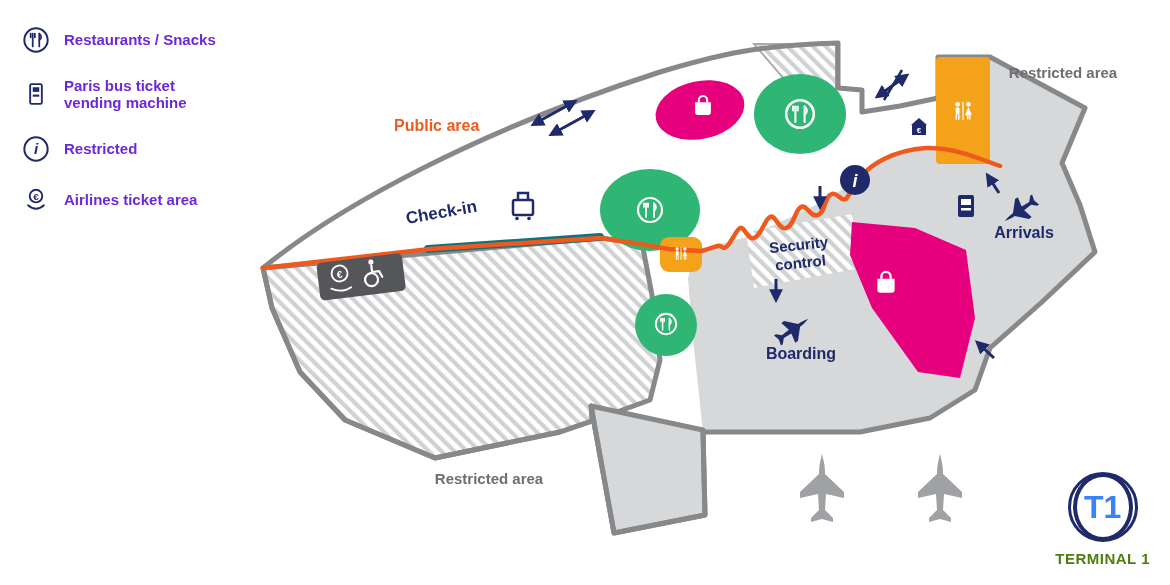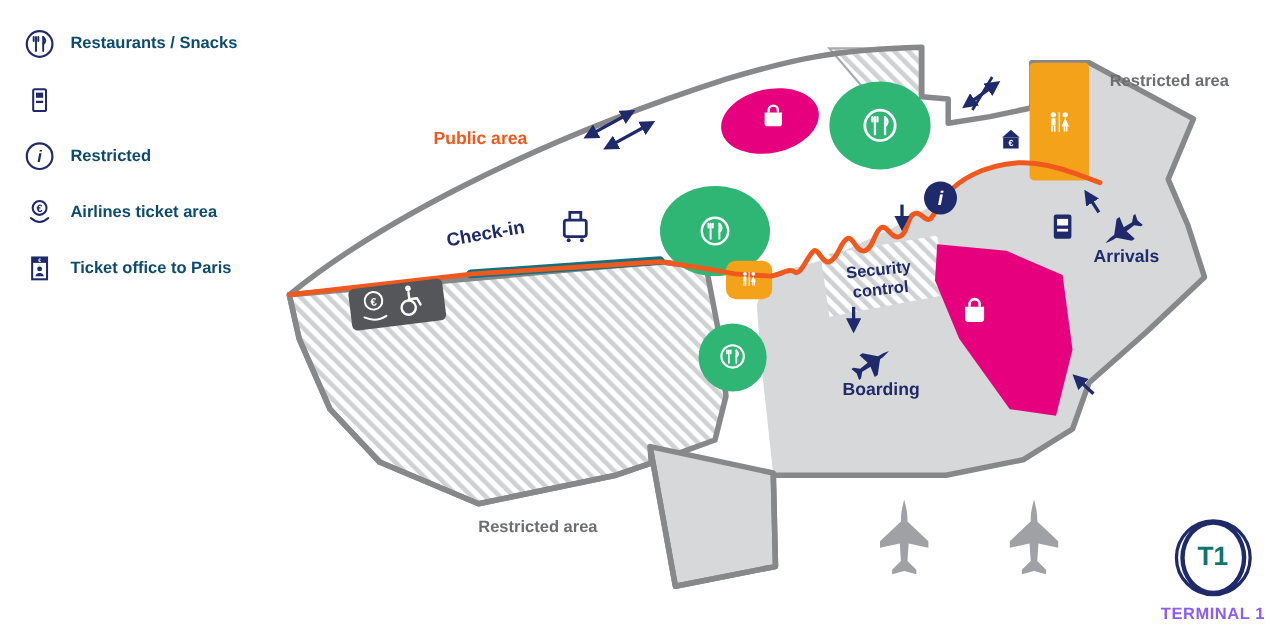--- a/index.html
+++ b/index.html
@@ -4,31 +4,31 @@
 <style>
   html,body{margin:0;padding:0;background:#fff;}
   .stage{position:relative;width:1170px;height:585px;background:#fff;overflow:hidden;
          font-family:"Liberation Sans",sans-serif;}
   .map{position:absolute;left:0;top:0;}
   
   .legend{position:absolute;left:22px;top:26px;display:flex;flex-direction:column;gap:23px;width:205px;}
   .lrow{display:flex;align-items:center;gap:14px;}
   .licon{width:28px;height:28px;flex:0 0 28px;}
   .licon svg{width:28px;height:28px;display:block;}
-  .llabel{font-weight:bold;font-size:15px;color:#0c4a6e;line-height:1.15;}
+  .llabel{font-weight:bold;font-size:15px;color:#6d28d9;line-height:1.15;}
   
   text{font-family:"Liberation Sans",sans-serif;}
   
   .t1logo{position:absolute;right:20px;bottom:18px;display:flex;flex-direction:column;align-items:center;}
   .t1circle{width:60px;height:60px;border:3px solid #1f2a6b;border-radius:50%;
             display:flex;align-items:center;justify-content:center;padding:2px;}
   .t1inner{width:100%;height:100%;border:4px solid #1f2a6b;border-radius:50%;
            display:flex;align-items:center;justify-content:center;
-           font-weight:bold;font-size:24px;color:#0f766e;}
-  .t1label{margin-top:8px;font-weight:bold;font-size:15px;color:#8b5cf6;letter-spacing:.5px;}
+           font-weight:bold;font-size:32px;color:#3b82f6;}
+  .t1label{margin-top:8px;font-weight:bold;font-size:15px;color:#4d7c0f;letter-spacing:.5px;}
 </style>
 </head>
 <body>
 
 <div class="stage">
 
   <svg class="map" width="1170" height="585" viewBox="0 0 1170 585">
     <defs>
       <pattern id="hatch" width="9" height="9" patternUnits="userSpaceOnUse" patternTransform="rotate(-45)">
         <rect width="9" height="9" fill="#ffffff"></rect>
@@ -177,20 +177,21 @@
 
 
     <div class="lrow">
       <span class="licon">
         <svg viewBox="0 0 24 24">
             <rect x="7" y="3.5" width="10" height="17" rx="1.2" fill="none" stroke="#1f2a6b" stroke-width="1.6"></rect>
         <rect x="9.2" y="6.2" width="5.6" height="4" fill="#1f2a6b"></rect>
         <rect x="9.2" y="12.5" width="5.6" height="1.8" fill="#1f2a6b"></rect>
           </svg>
       </span>
+      <span class="llabel">Paris bus ticket vending machine</span>
     </div>
 
     <div class="lrow">
       <span class="licon">
         <svg viewBox="0 0 24 24">
             <circle cx="12" cy="12" r="10" fill="none" stroke="#1f2a6b" stroke-width="1.7"></circle>
         <text x="12" y="16.6" text-anchor="middle" font-size="13" font-weight="bold" font-style="italic" font-family="'DejaVu Serif',serif" fill="#1f2a6b">i</text>
           </svg>
       </span>
       <span class="llabel">Restricted</span>
@@ -202,32 +203,20 @@
         <svg viewBox="0 0 24 24">
             <circle cx="12" cy="8.6" r="5.4" fill="none" stroke="#1f2a6b" stroke-width="1.6"></circle>
         <text x="12" y="11.8" text-anchor="middle" font-size="8.5" font-weight="bold" fill="#1f2a6b">€</text>
         <path d="M5.2,16.5 c4.5,4 9.1,4 13.6,0" stroke="#1f2a6b" stroke-width="1.6" fill="none" stroke-linecap="round"></path>
           </svg>
       </span>
       <span class="llabel">Airlines ticket area</span>
     </div>
 
 
-    <div class="lrow">
-      <span class="licon">
-        <svg viewBox="0 0 24 24">
-            <rect x="6.2" y="3.5" width="11.6" height="17" fill="none" stroke="#1f2a6b" stroke-width="1.6"></rect>
-        <rect x="6.2" y="3.5" width="11.6" height="4.2" fill="#1f2a6b"></rect>
-        <text x="12" y="6.9" text-anchor="middle" font-size="4" font-weight="bold" fill="#fff">€</text>
-        <circle cx="12" cy="12.4" r="1.9" fill="#1f2a6b"></circle>
-        <path d="M8.7,18.2 a3.4,3.4 0 0 1 6.6,0 Z" fill="#1f2a6b"></path>
-          </svg>
-      </span>
-      <span class="llabel">Ticket office to Paris</span>
-    </div>
 
 
   </div>
 
   <div class="t1logo">
     <div class="t1circle">
       <div class="t1inner">T1</div>
     </div>
     <div class="t1label">TERMINAL 1</div>
   </div>

